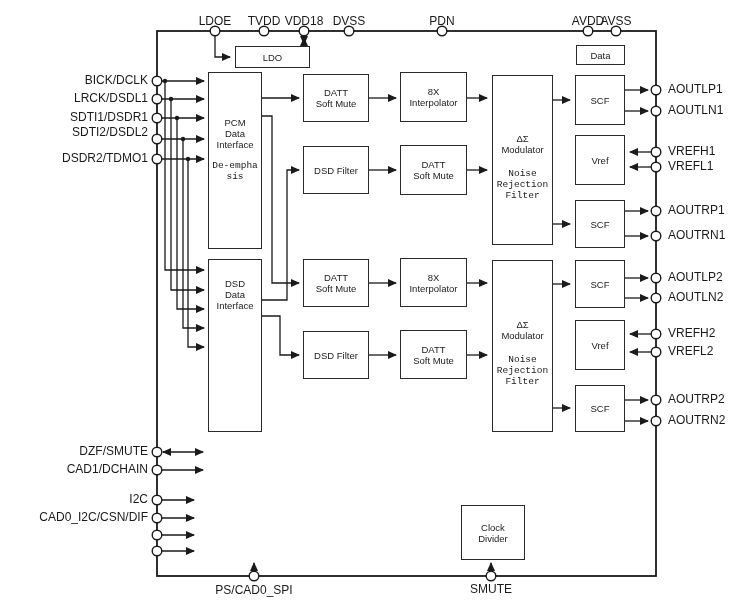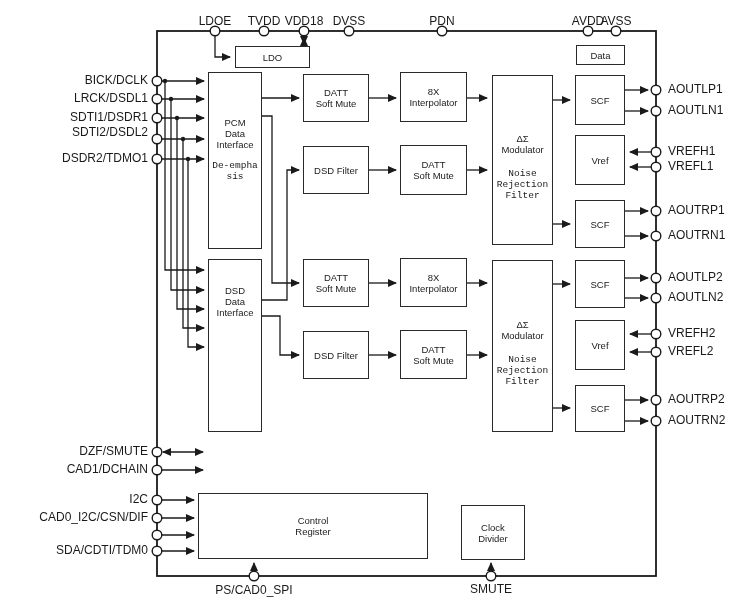--- a/index.html
+++ b/index.html
@@ -156,21 +156,21 @@
     <span>Data</span>
   </div>
 
   <div class="block flexstart" style="left:208px;top:72px;width:54px;height:177px;padding-top:44px">
     <span>PCM
 Data
 Interface</span>
     <span class="serif sub">De-empha
 sis</span>
   </div>
-  <div class="block flexstart" style="left:208px;top:259px;width:54px;height:173px;padding-top:25px">
+  <div class="block flexstart" style="left:208px;top:259px;width:54px;height:173px;padding-top:18px">
     <span>DSD
 Data
 Interface</span>
   </div>
 
   <div class="block" style="left:303px;top:74px;width:66px;height:48px">
     <span>DATT
 Soft Mute</span>
   </div>
   <div class="block" style="left:400px;top:72px;width:67px;height:50px">
@@ -227,24 +227,20 @@
   <div class="block" style="left:575px;top:260px;width:50px;height:48px">
     <span>SCF</span>
   </div>
   <div class="block" style="left:575px;top:320px;width:50px;height:50px">
     <span>Vref</span>
   </div>
   <div class="block" style="left:575px;top:385px;width:50px;height:47px">
     <span>SCF</span>
   </div>
 
-  <div class="block" style="left:198px;top:493px;width:230px;height:66px">
-    <span>Control
-Register</span>
-  </div>
   <div class="block" style="left:461px;top:505px;width:64px;height:55px">
     <span>Clock
 Divider</span>
   </div>
 
   <div class="pinlabel lab-center" style="left:170px;top:15px;width:90px">LDOE</div>
   <div class="pinlabel lab-center" style="left:219px;top:15px;width:90px">TVDD</div>
   <div class="pinlabel lab-center" style="left:259px;top:15px;width:90px">VDD18</div>
   <div class="pinlabel lab-center" style="left:304px;top:15px;width:90px">DVSS</div>
   <div class="pinlabel lab-center" style="left:397px;top:15px;width:90px">PDN</div>
@@ -254,21 +250,20 @@
   <div class="pinlabel lab-left" style="top:74px">BICK/DCLK</div>
   <div class="pinlabel lab-left" style="top:92px">LRCK/DSDL1</div>
   <div class="pinlabel lab-left" style="top:111px">SDTI1/DSDR1</div>
   <div class="pinlabel lab-left" style="top:126px">SDTI2/DSDL2</div>
   <div class="pinlabel lab-left" style="top:152px">DSDR2/TDMO1</div>
 
   <div class="pinlabel lab-left" style="top:445px">DZF/SMUTE</div>
   <div class="pinlabel lab-left" style="top:463px">CAD1/DCHAIN</div>
   <div class="pinlabel lab-left" style="top:493px">I2C</div>
   <div class="pinlabel lab-left" style="top:511px">CAD0_I2C/CSN/DIF</div>
-  <div class="pinlabel lab-left" style="top:544px">SDA/CDTI/TDM0</div>
 
   <div class="pinlabel lab-right" style="top:83px">AOUTLP1</div>
   <div class="pinlabel lab-right" style="top:104px">AOUTLN1</div>
   <div class="pinlabel lab-right" style="top:145px">VREFH1</div>
   <div class="pinlabel lab-right" style="top:160px">VREFL1</div>
   <div class="pinlabel lab-right" style="top:204px">AOUTRP1</div>
   <div class="pinlabel lab-right" style="top:229px">AOUTRN1</div>
   <div class="pinlabel lab-right" style="top:271px">AOUTLP2</div>
   <div class="pinlabel lab-right" style="top:291px">AOUTLN2</div>
   <div class="pinlabel lab-right" style="top:327px">VREFH2</div>

